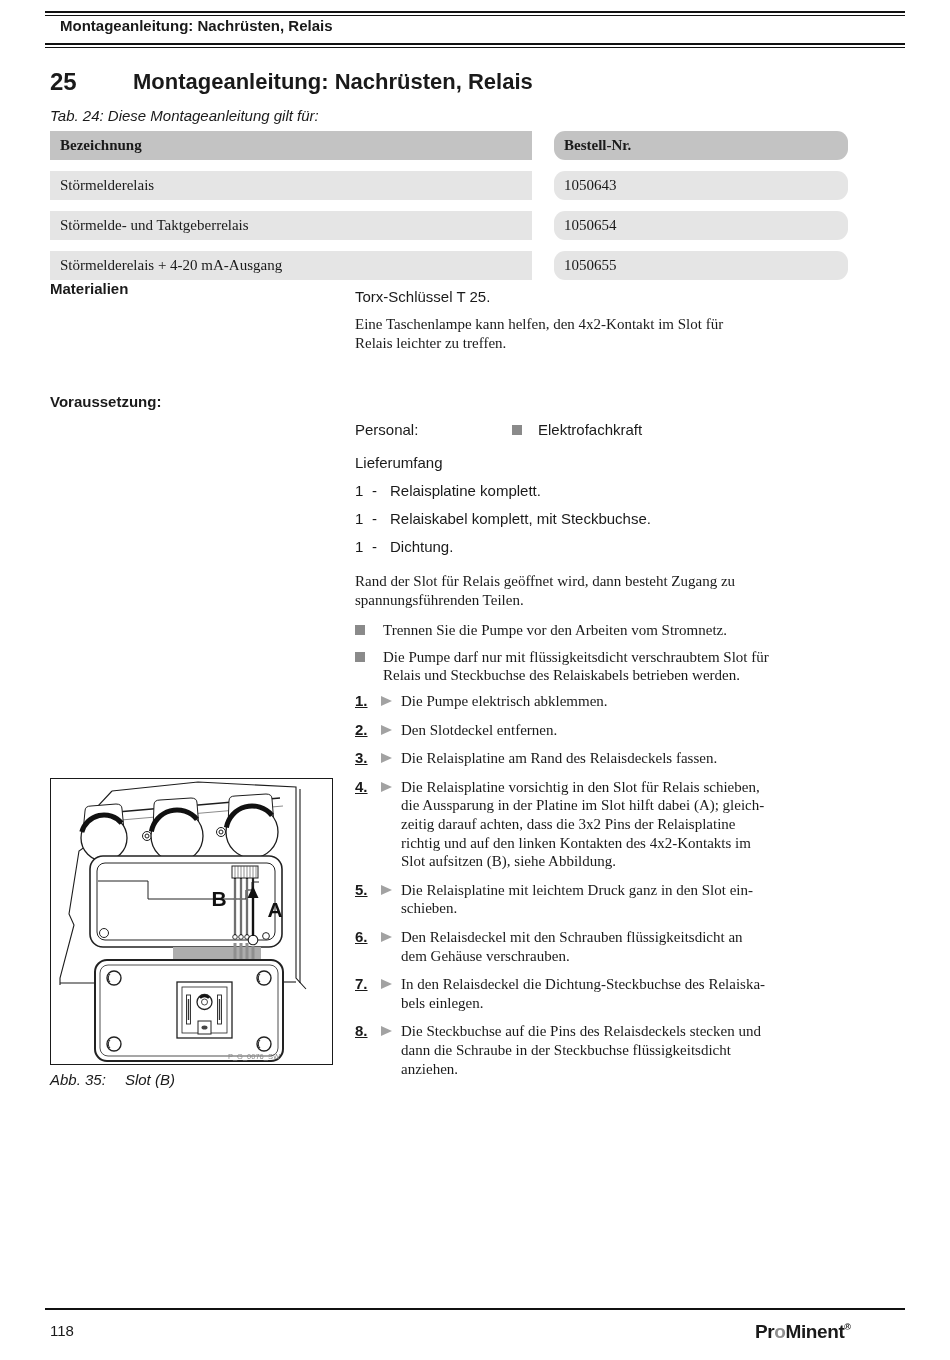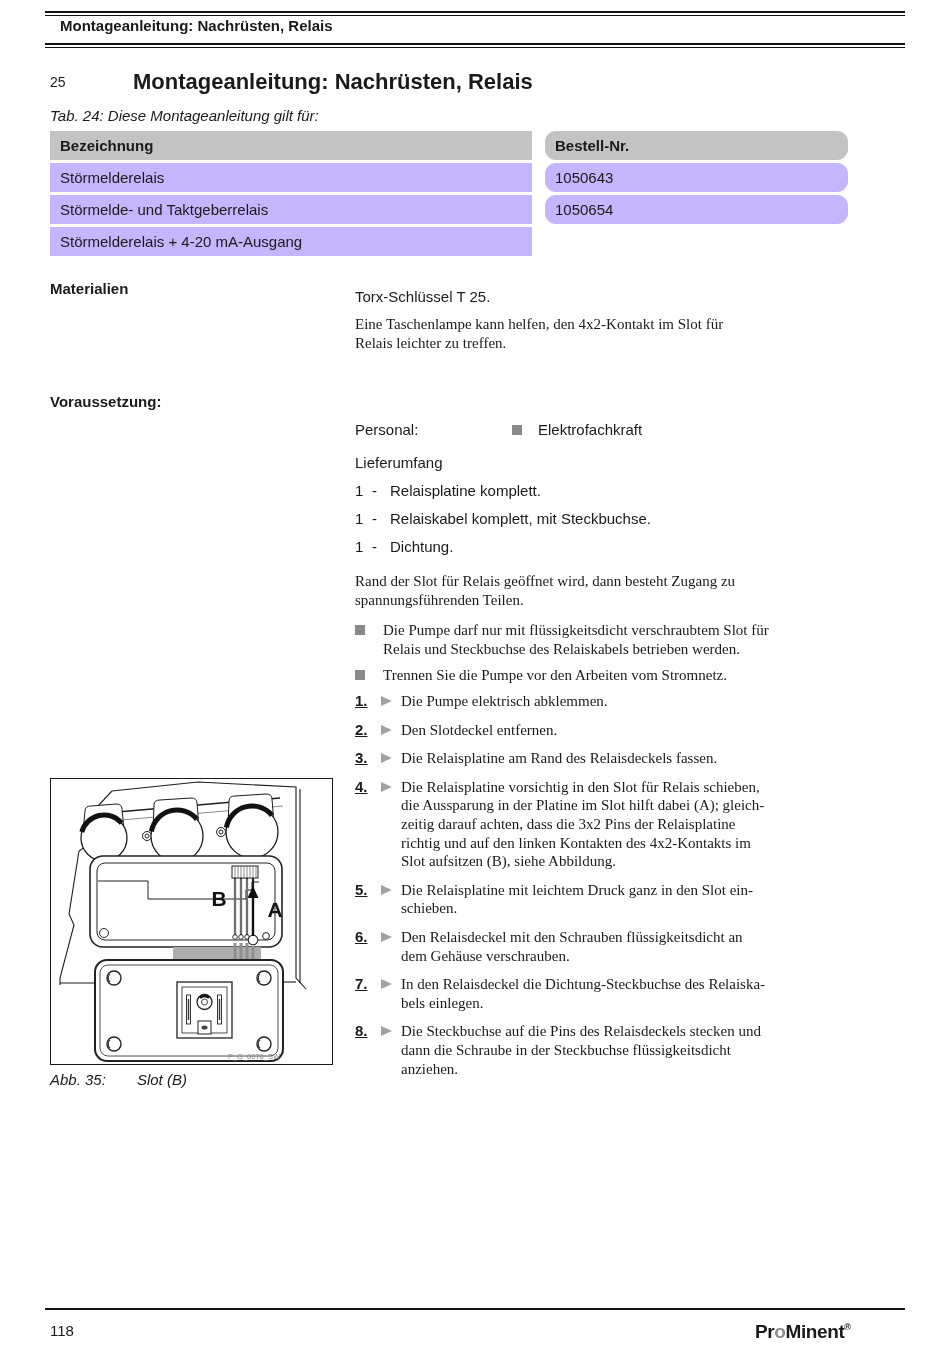--- a/index.html
+++ b/index.html
@@ -12,29 +12,29 @@
   }
   .abs { position:absolute; }
   .pre { white-space:pre-line;font-family:Liberation Serif, serif; }
 
   
   .rule-double { height:5px; border-top:2.5px solid #111; border-bottom:1px solid #111; }
   .rule-single { height:0; border-top:2px solid #111; }
 
   .running-header { left:60px; top:17px; font-weight:bold; }
 
-  .chapter-no   { left:50px;  top:73px; font-size:14px; font-weight:normal; }
+  .chapter-no   { left:50px;  top:73px; font-size:24px; font-weight:bold; }
   .chapter-title{ left:133px; top:73px; font-size:22px; font-weight:bold; }
 
   .tab-caption { left:50px; top:107px; font-style:italic; }
 
   
   .spec-table { left:50px; top:131px; width:798px; }
-  .t-row { display:flex; gap:13px; margin-bottom:3px; }
-  .t-cell { height:29px; line-height:29px; padding-left:10px; background:#c4b5fd; }
+  .t-row { display:flex; gap:22px; margin-bottom:11px;font-family:Liberation Serif, serif; }
+  .t-cell { height:29px; line-height:29px; padding-left:10px; background:#e5e5e5; }
   .t-cell.c1 { width:482px; }
   .t-cell.c2 { flex:1;border-radius:11px; }
   .t-head .t-cell { background:#c3c3c3; font-weight:bold; }
 
   .side-label { left:50px; font-weight:bold; }
 
   .rcol { left:355px; }
 
   .personal-row { width:520px; height:20px; }
   .sq-bullet { position:absolute; width:10px; height:10px; background:#8a8a8a; top:4px; }
@@ -50,21 +50,21 @@
   .warn-item .w-text { margin-left:18px; width:495px; }
 
   .steps { width:540px; }
   .step { display:grid; grid-template-columns:26px 20px 490px; margin-bottom:10px; }
   .step-num { font-weight:bold; text-decoration:underline; }
   .arrow-icon { width:0; height:0; margin-top:4px;
     border-left:11px solid #a2a2a2; border-top:5.5px solid transparent; border-bottom:5.5px solid transparent; }
 
   .figure { left:50px; top:778px; width:283px; height:287px; }
   .fig-caption { left:50px; top:1071px; font-style:italic; }
-  .fig-caption .cap-text { margin-left:31px; }
+  .fig-caption .cap-text { margin-left:19px; }
 
   .footer-rule { left:45px; top:1308px; width:860px; }
   .page-number { left:50px; top:1322px; }
   .logo { right:99px; top:1318px; font-size:19px; font-weight:bold; letter-spacing:-0.4px; }
   .logo .o { color:#8f8f8f; }
   .logo sup { font-size:9px; font-weight:bold; vertical-align:8px; letter-spacing:0; }
 
   svg text { font-family:"Liberation Sans","DejaVu Sans",sans-serif; }
 </style>
 </head>
@@ -89,20 +89,21 @@
     <div class="t-row">
       <div class="t-cell c1">Störmelderelais</div>
       <div class="t-cell c2">1050643</div>
     </div>
     <div class="t-row">
       <div class="t-cell c1">Störmelde- und Taktgeberrelais</div>
       <div class="t-cell c2">1050654</div>
     </div>
     <div class="t-row">
       <div class="t-cell c1">Störmelderelais + 4-20 mA-Ausgang</div>
+      <div class="t-cell c2">1050655</div>
     </div>
   </div>
 
   <div class="abs side-label" style="top:280px;">Materialien</div>
   <div class="abs rcol" style="top:288px;">Torx-Schlüssel T 25.</div>
   <div class="abs rcol pre" style="top:315px; width:520px;">Eine Taschenlampe kann helfen, den 4x2-Kontakt im Slot für
 Relais leichter zu treffen.</div>
 
   <div class="abs side-label" style="top:393px;">Voraussetzung:</div>
 
@@ -129,26 +130,26 @@
     <span class="sep">-</span>
     <span>Dichtung.</span>
   </div>
 
   <div class="abs rcol pre" style="top:572px; width:530px;">Rand der Slot für Relais geöffnet wird, dann besteht Zugang zu
 spannungsführenden Teilen.</div>
 
   <div class="abs rcol" style="top:621px;">
     <div class="warn-item">
       <span class="sq-bullet"></span>
+      <span class="w-text pre">Trennen Sie die Pumpe vor den Arbeiten vom Stromnetz.</span>
+    </div>
+    <div class="warn-item">
+      <span class="sq-bullet"></span>
       <span class="w-text pre">Die Pumpe darf nur mit flüssigkeitsdicht verschraubtem Slot für
 Relais und Steckbuchse des Relaiskabels betrieben werden.</span>
-    </div>
-    <div class="warn-item">
-      <span class="sq-bullet"></span>
-      <span class="w-text pre">Trennen Sie die Pumpe vor den Arbeiten vom Stromnetz.</span>
     </div>
   </div>
 
   <div class="abs rcol steps" style="top:692px;">
     <div class="step">
       <span class="step-num">1.</span>
       <span class="arrow-icon"></span>
       <span class="pre">Die Pumpe elektrisch abklemmen.</span>
     </div>
     <div class="step">

